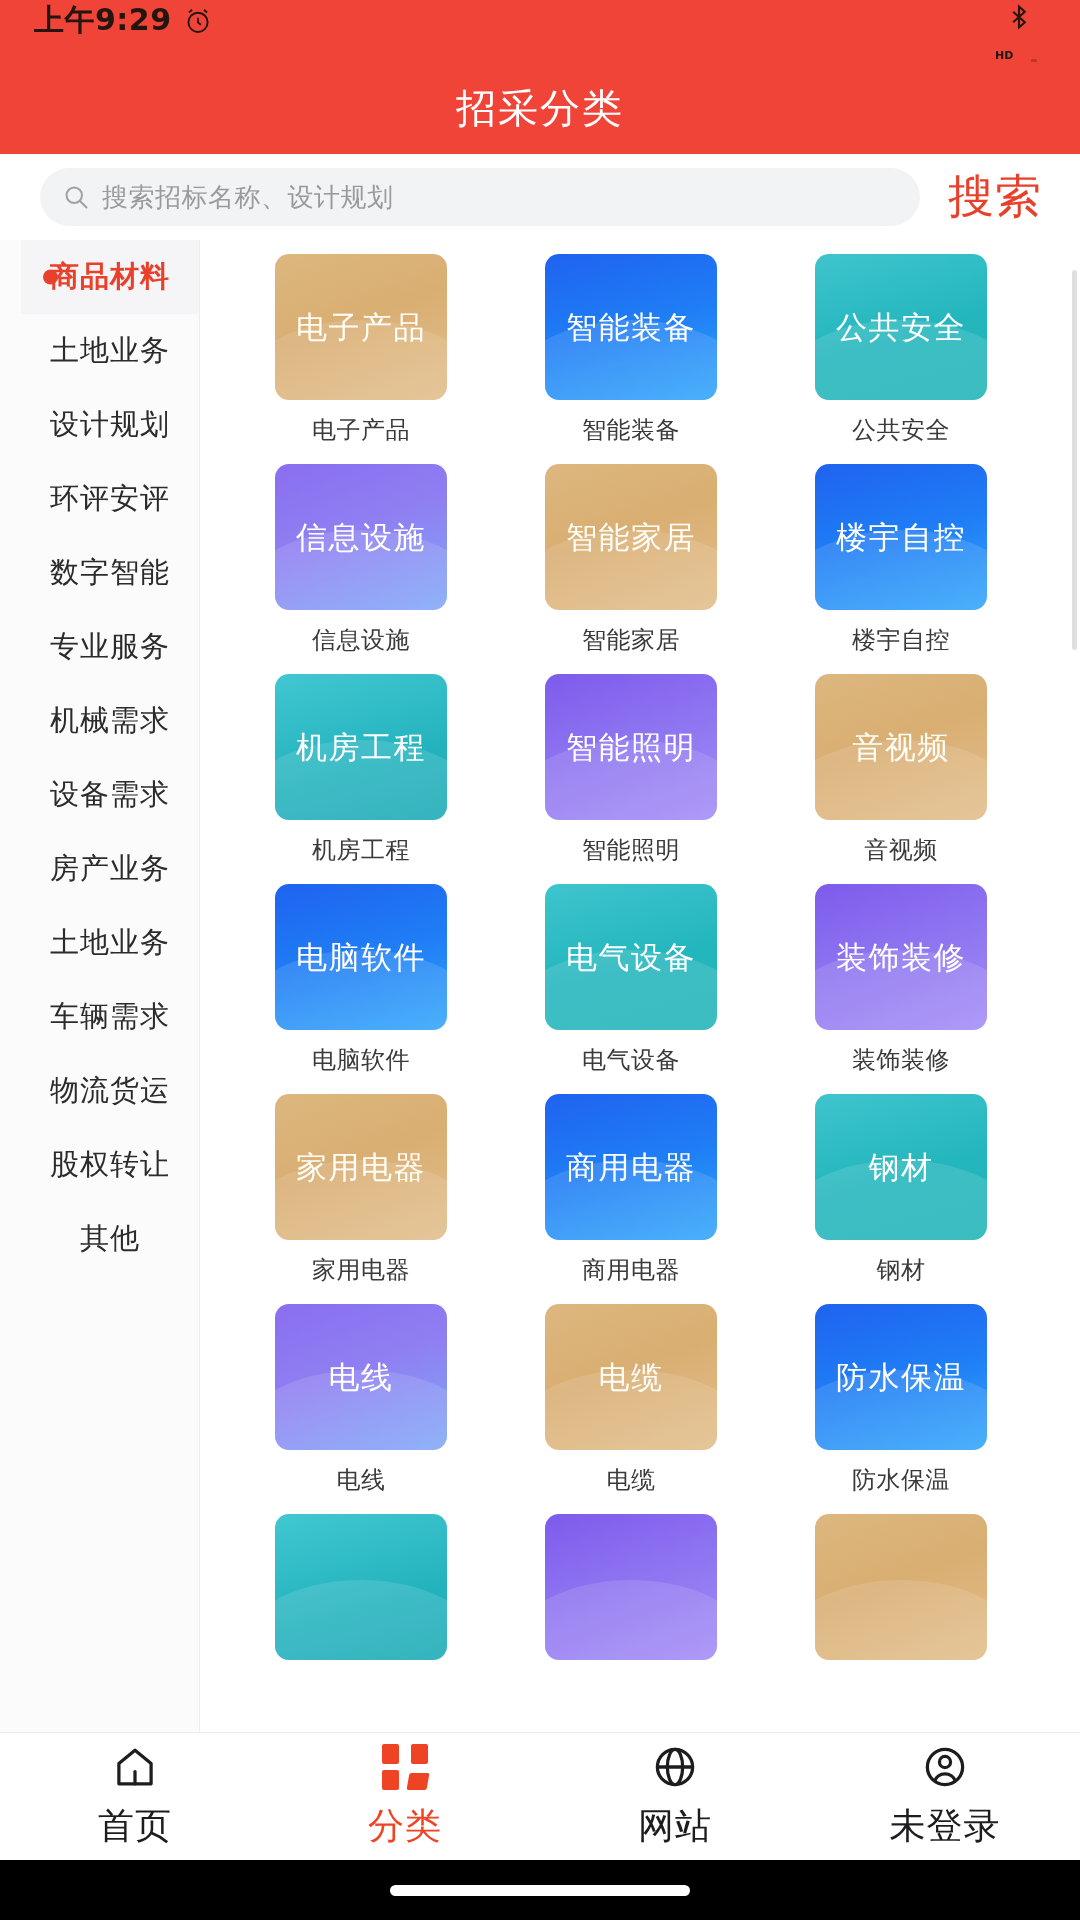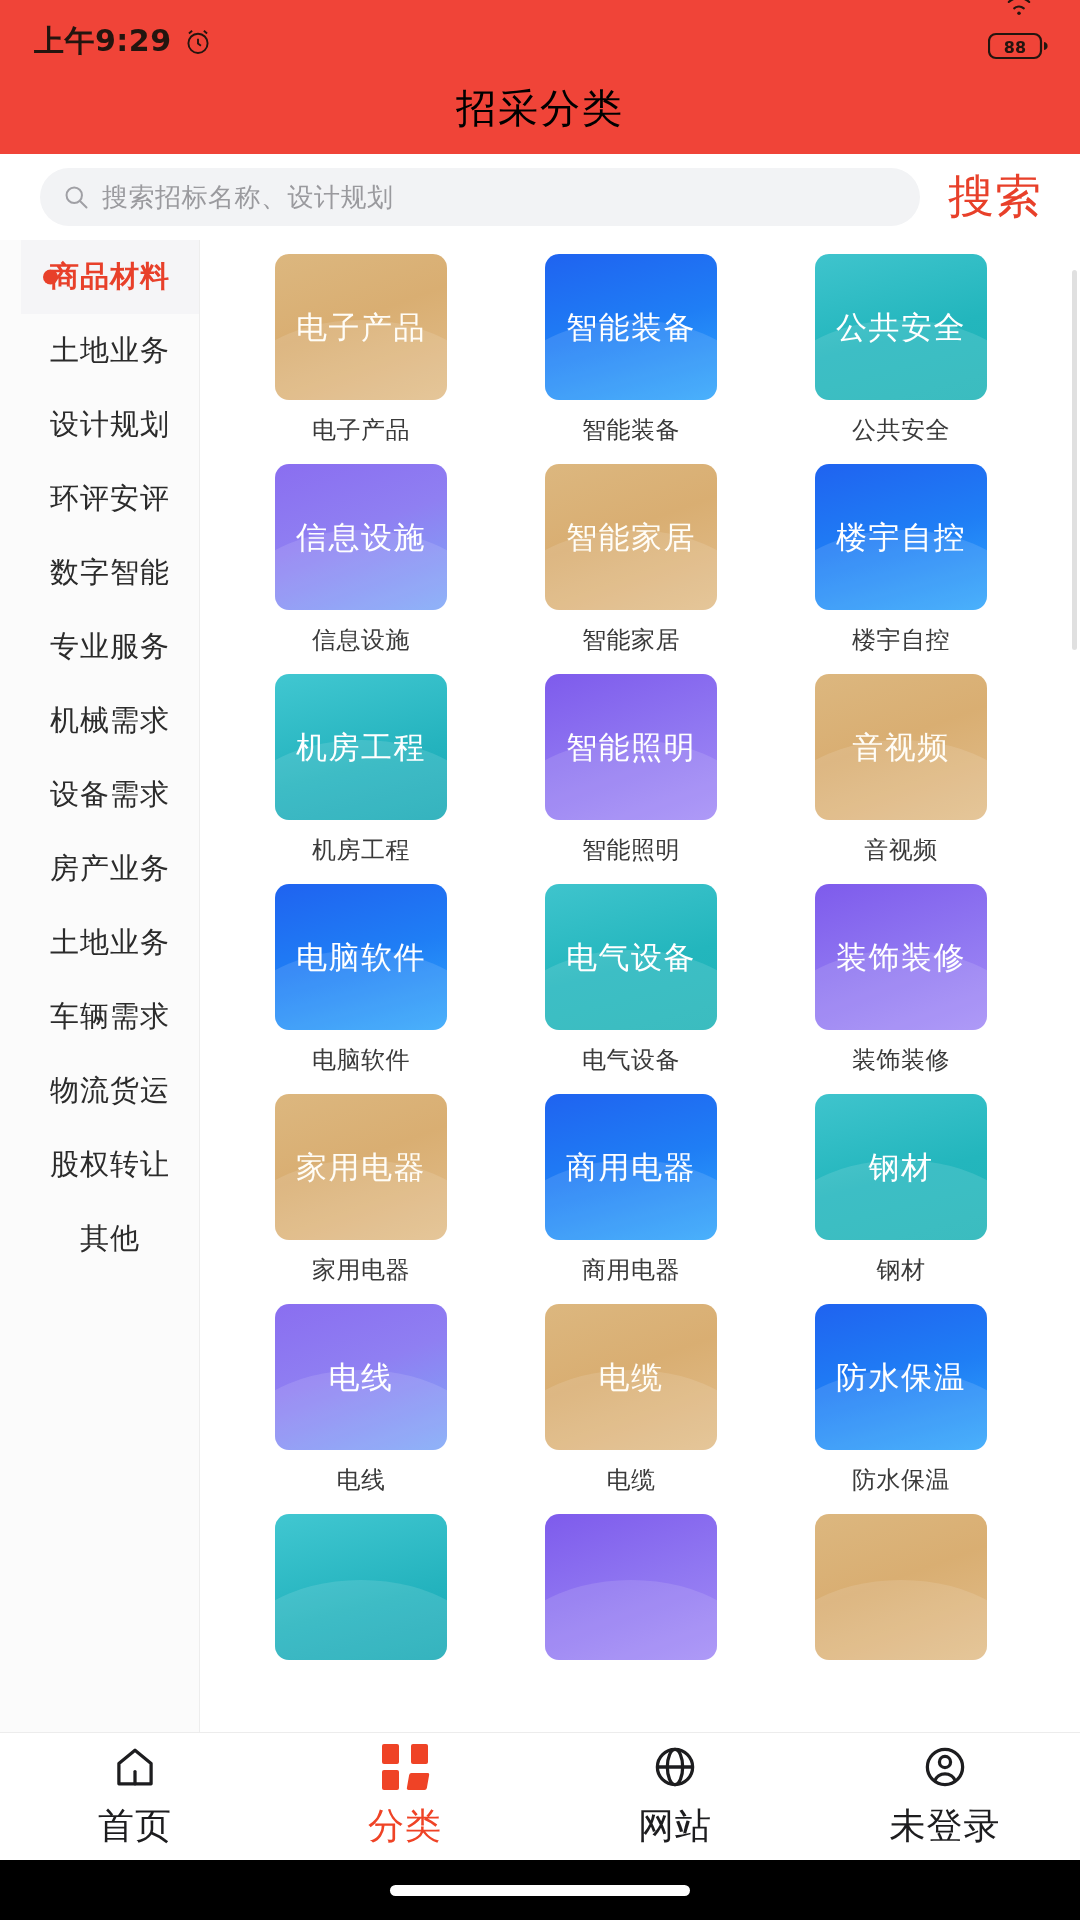--- a/index.html
+++ b/index.html
@@ -6,35 +6,35 @@
   html, body {
     width:1080px; height:1920px;
     font-family:"DejaVu Sans","Liberation Sans",sans-serif;
     background:#ffffff; overflow:hidden;
   }
   #app { width:1080px; height:1920px; position:relative; display:flex; flex-direction:column; background:#fff; }
 
   
   .statusbar {
     height:62px; background:#f04438; flex:0 0 62px;
-    display:flex; align-items:flex-end; justify-content:space-between;
+    display:flex; align-items:flex-start; justify-content:space-between;
     padding:0 30px 0 34px;
   }
   .sb-left { display:flex; align-items:center; gap:10px; }
   .sb-time { font-size:30px; color:#23150f; font-weight:600; letter-spacing:0.5px; }
   .sb-right { display:flex; align-items:center; gap:13px;flex-direction:column; }
   .ic { display:block; }
   .ic path, .ic circle, .ic rect, .ic line, .ic polyline, .ic polygon { vector-effect:non-scaling-stroke; }
 
   
   .titlebar {
     background:#f04438; flex:0 0 92px; height:92px;
     display:flex; align-items:center; justify-content:center;
   }
-  .titlebar h1 { color:#000000; font-size:40px; font-weight:500; letter-spacing:2px; }
+  .titlebar h1 { color:#ffffff; font-size:40px; font-weight:500; letter-spacing:2px; }
 
   
   .searchrow {
     flex:0 0 86px; height:86px; background:#fff;
     display:flex; align-items:center; padding:0 20px 0 40px; gap:14px;
   }
   .searchbox {
     flex:1 1 auto; height:58px; background:#f2f3f5; border-radius:29px;
     display:flex; align-items:center; padding:0 22px; gap:12px;
   }

